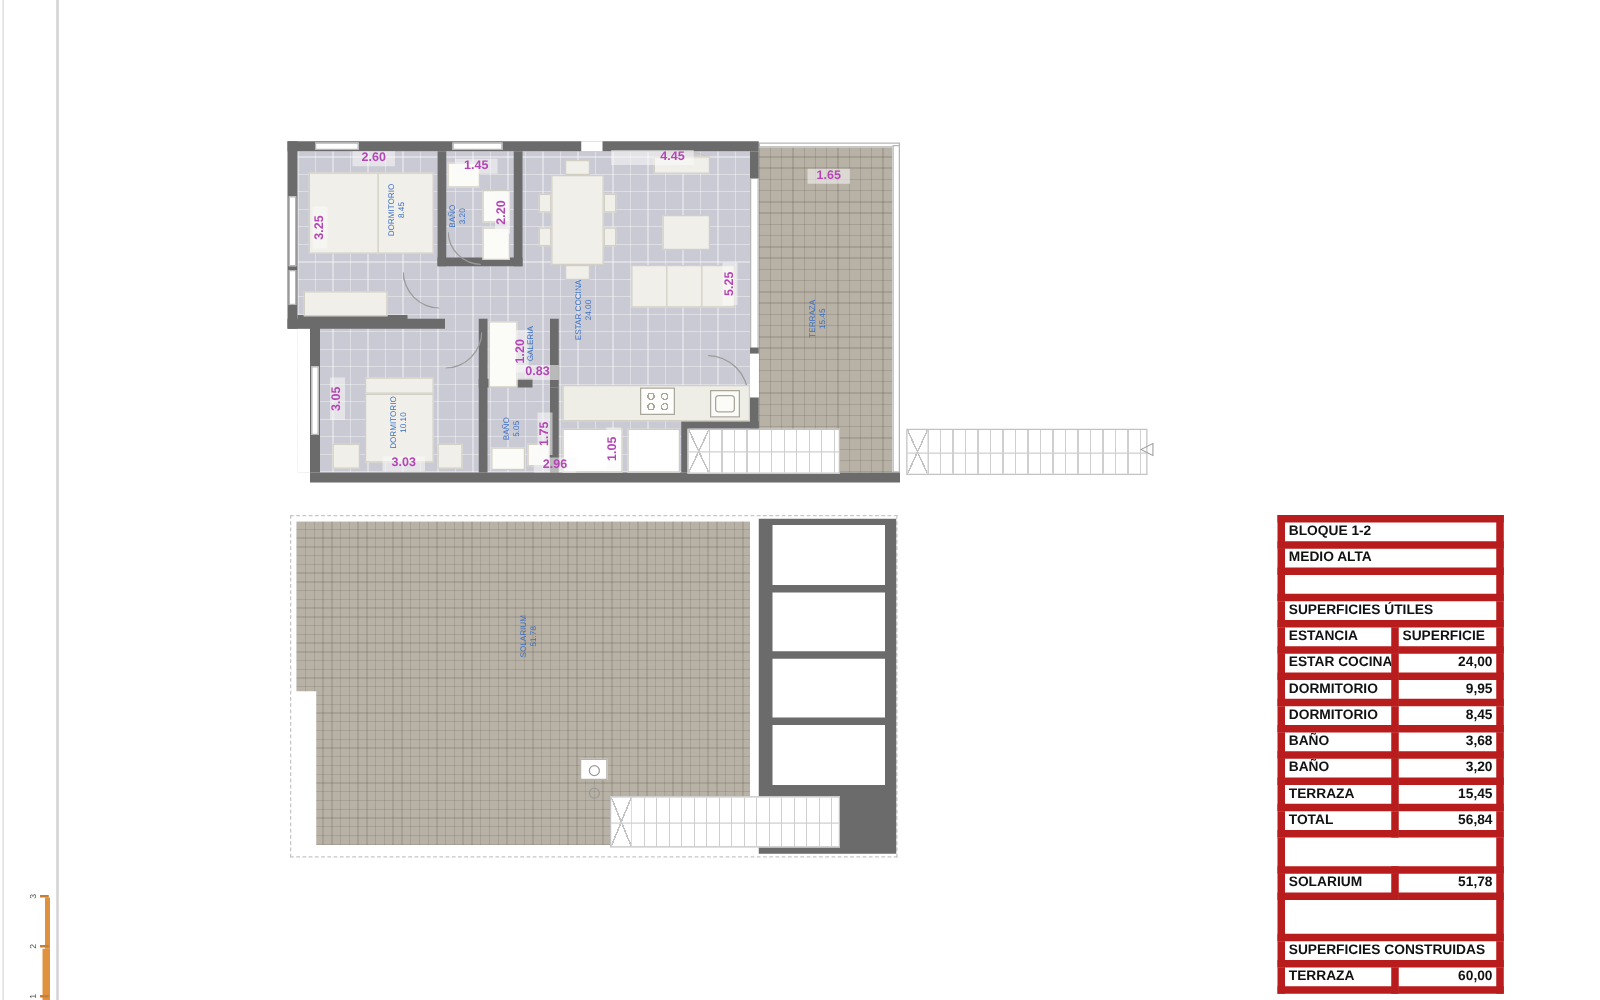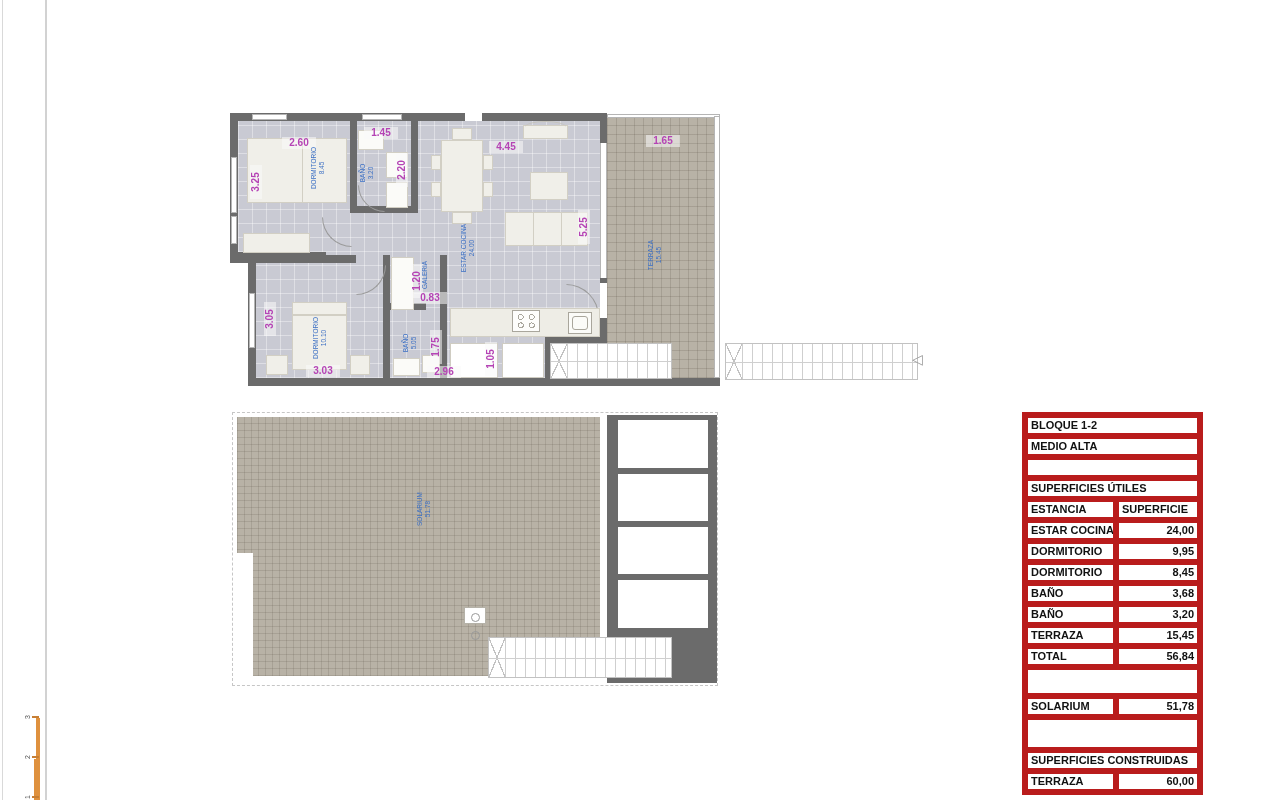--- a/index.html
+++ b/index.html
@@ -162,25 +162,25 @@
 
     <div class="win" style="left:220px;top:230px;width:48px;height:35px;border-color:#cfccc2;"></div>
     <div class="win" style="left:272px;top:230px;width:42px;height:35px;border-color:#cfccc2;"></div>
 
     <div class="stair" style="left:320px;top:230px;width:122px;height:36px;">
       <div class="x"></div>
       <div class="treads"></div>
       <div class="mid"></div>
     </div>
 
-    <div class="dim" style="left:52px;top:24px;">2.60</div>
+    <div class="dim" style="left:52px;top:8px;">2.60</div>
     <div class="dim dimv" style="left:9px;top:63px;">3.25</div>
     <div class="dim" style="left:134px;top:14px;">1.45</div>
     <div class="dim dimv" style="left:155px;top:51px;">2.20</div>
-    <div class="dim" style="left:259px;top:28px;">4.45</div>
+    <div class="dim" style="left:259px;top:7px;padding-left:32px;">4.45</div>
     <div class="dim dimv" style="left:337px;top:108px;">5.25</div>
     <div class="dim" style="left:416px;top:22px;">1.65</div>
     <div class="dim dimv" style="left:170px;top:162px;">1.20</div>
     <div class="dim" style="left:183px;top:179px;">0.83</div>
     <div class="dim dimv" style="left:23px;top:200px;">3.05</div>
     <div class="dim" style="left:76px;top:252px;">3.03</div>
     <div class="dim dimv" style="left:189px;top:228px;">1.75</div>
     <div class="dim" style="left:197px;top:253px;">2.96</div>
     <div class="dim dimv" style="left:244px;top:240px;">1.05</div>
 

